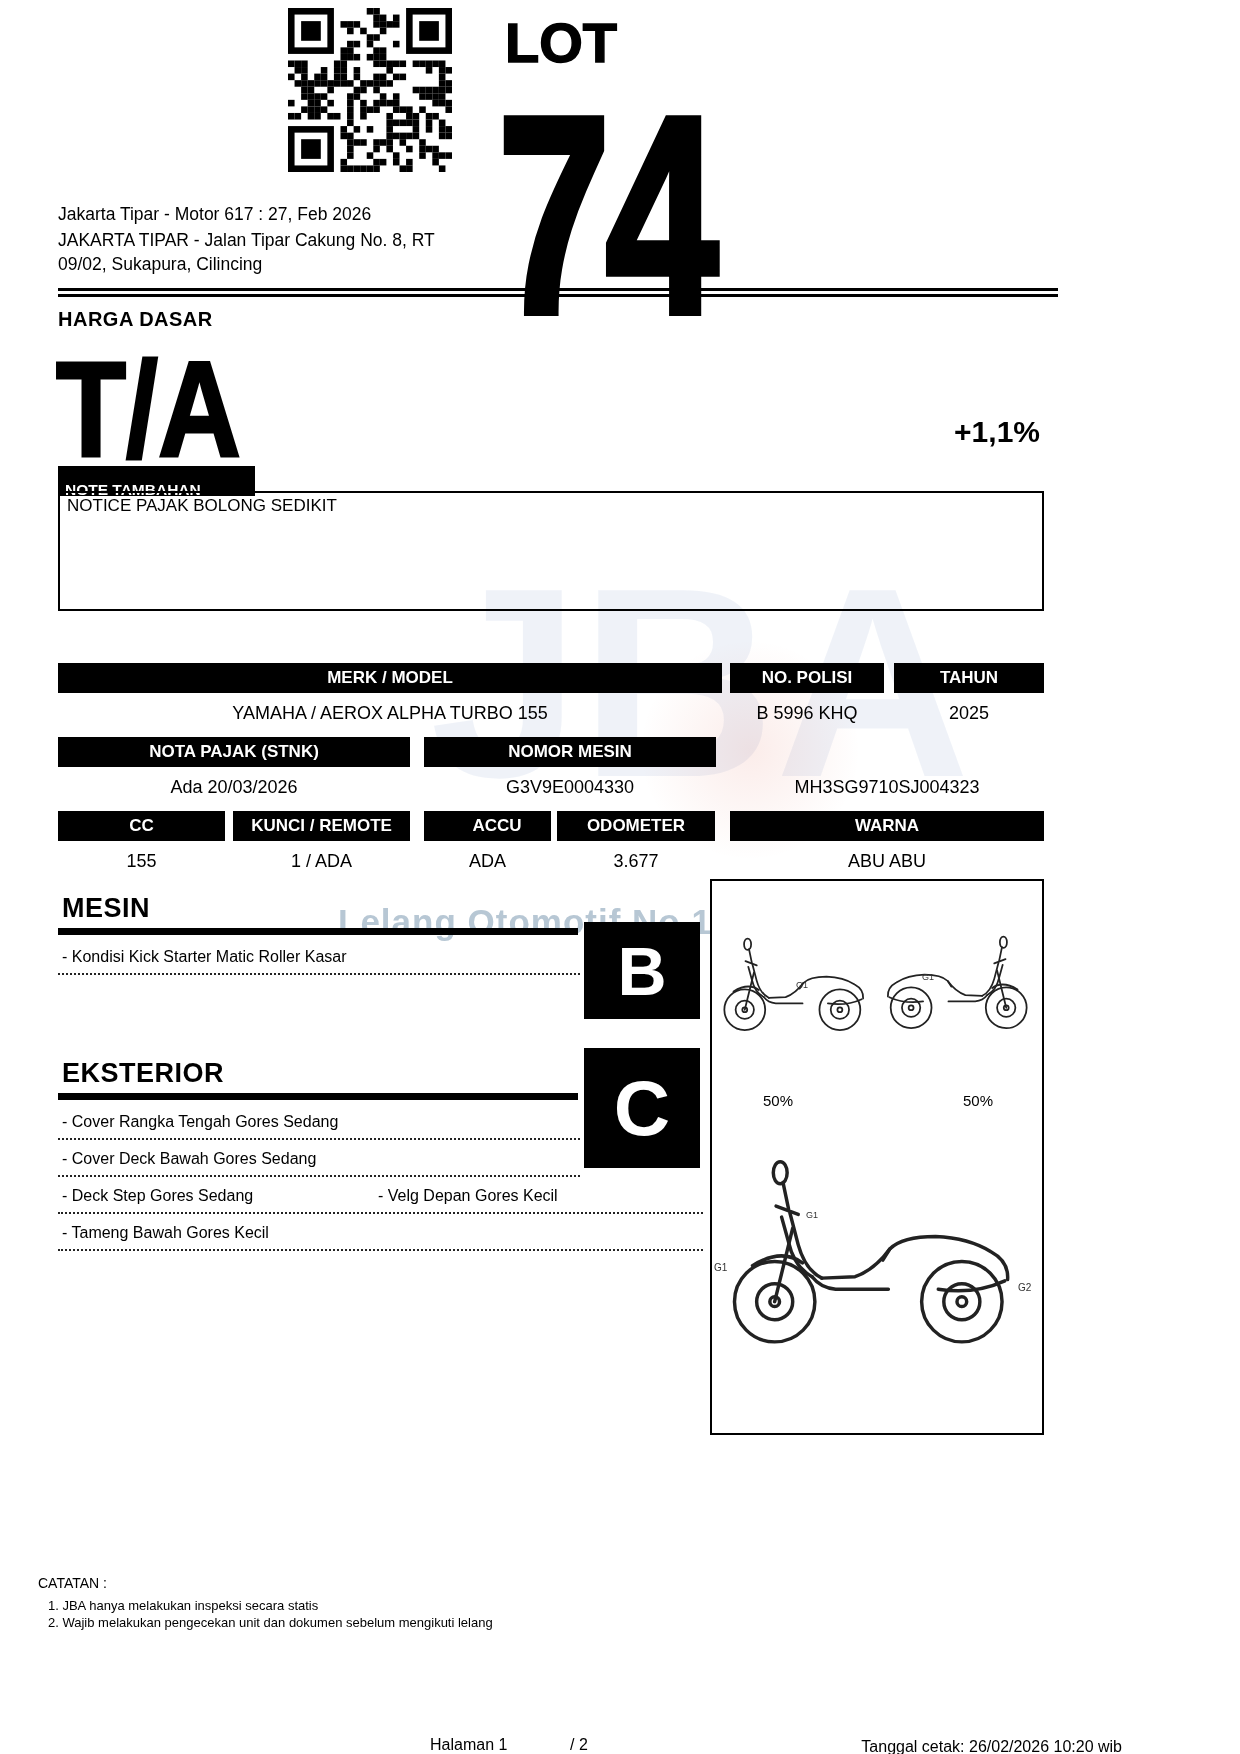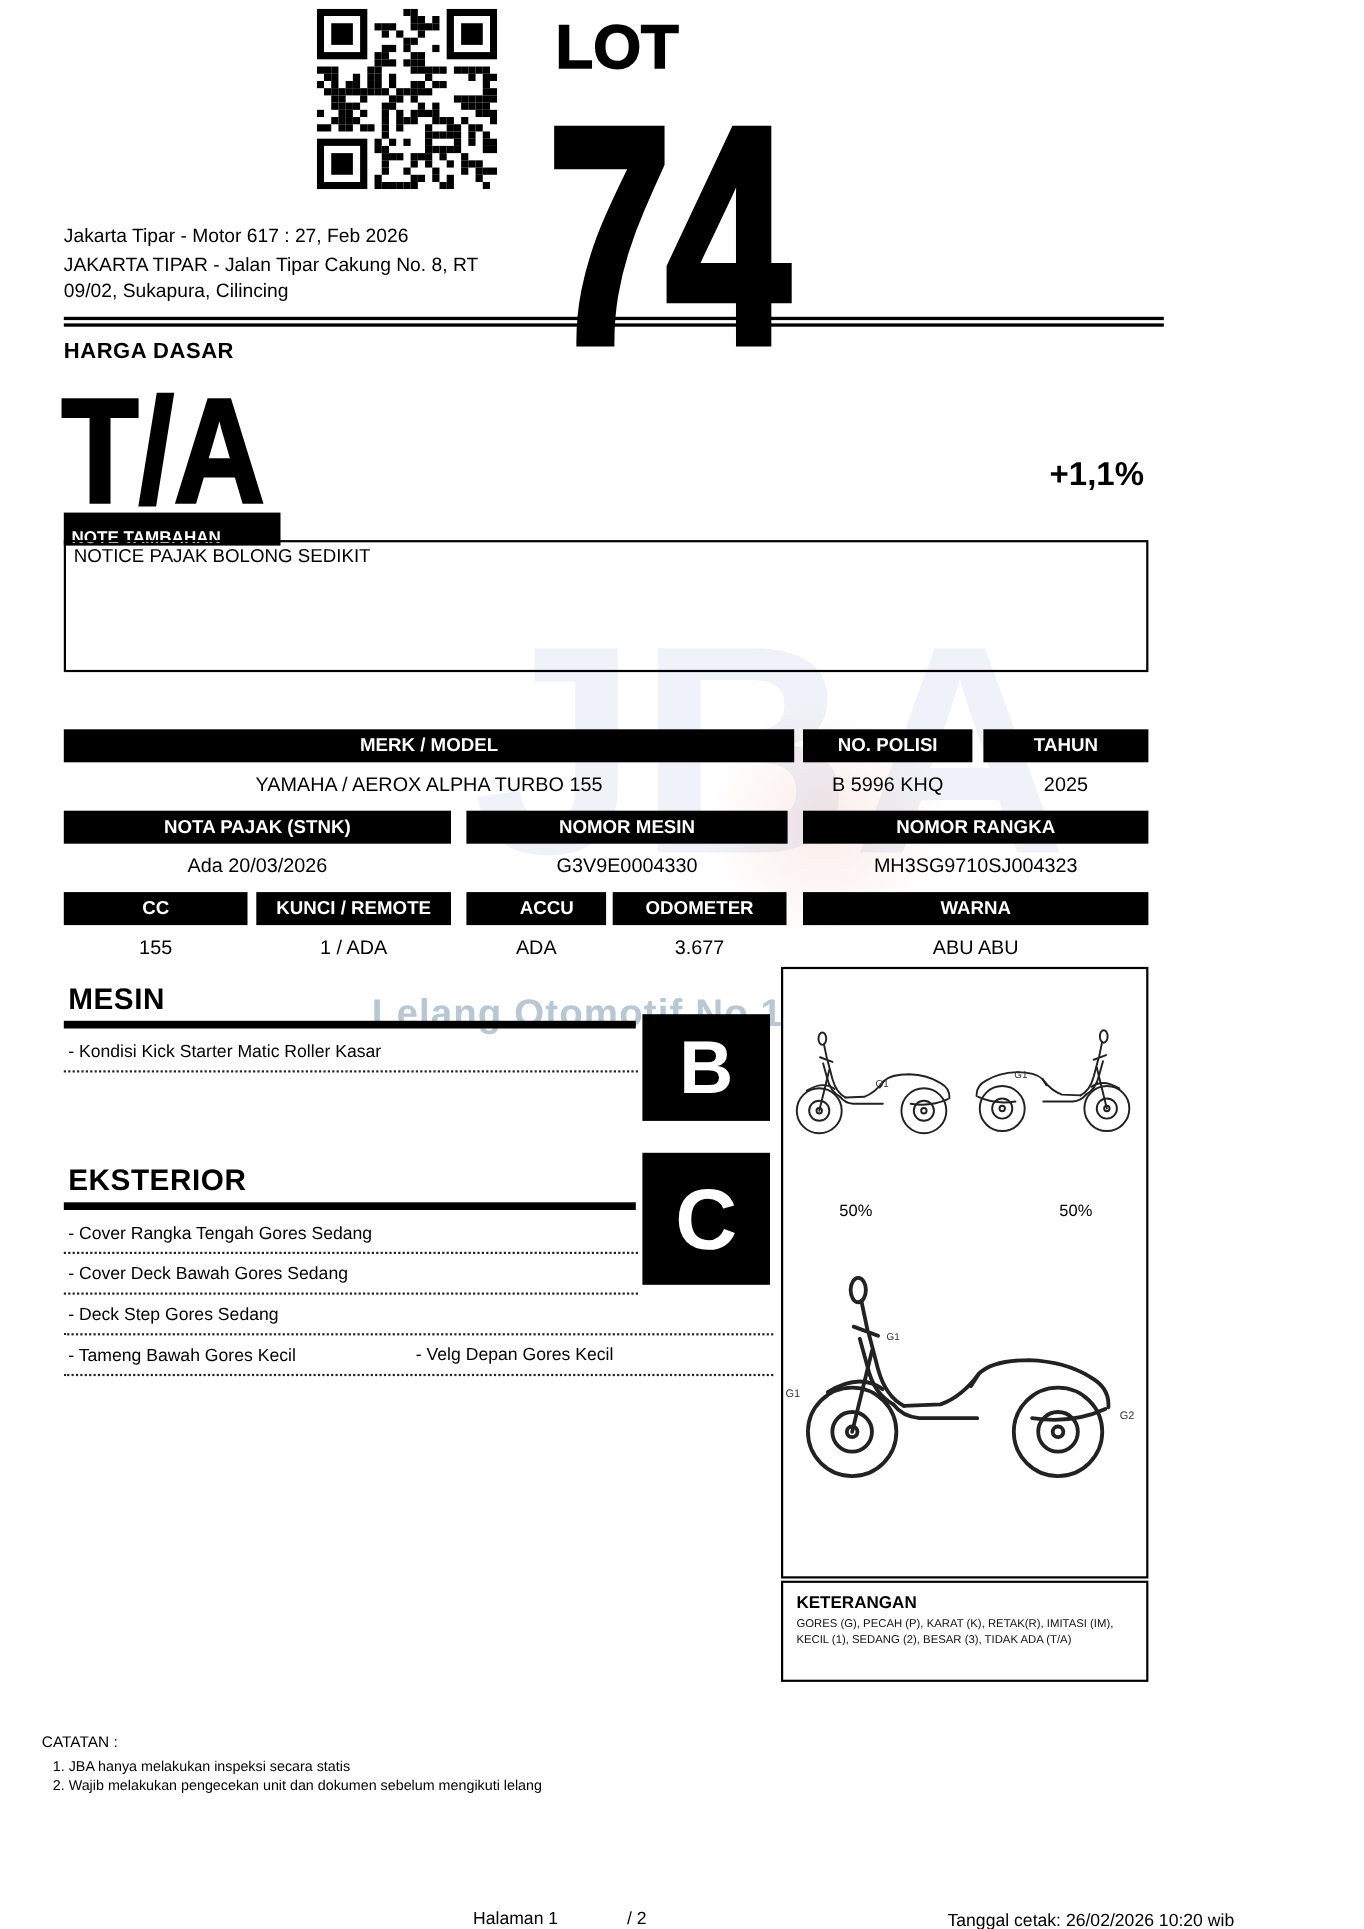--- a/index.html
+++ b/index.html
@@ -27,21 +27,21 @@
   .note-text { font-size:17px; padding:3px 7px; }
 
   .h { position:absolute; background:#000; color:#fff; font-weight:bold; font-size:17px;
     height:30px; display:flex; align-items:center; justify-content:center; }
   .v { position:absolute; font-size:18px; height:36px; display:flex; align-items:center; justify-content:center; }
 
   .sec-title { font-size:27px; font-weight:bold; letter-spacing:.5px; }
   .sec-bar { background:#000; height:7px; }
   .item { position:absolute; font-size:16px; height:37px; padding:10px 0 0 4px;
     border-bottom:2px dotted #222; }
-  .item .c2 { position:absolute; left:320px; top:10px;margin-top:36px; }
+  .item .c2 { position:absolute; left:320px; top:10px; }
 
   .grade { position:absolute; background:#000; color:#fff; font-weight:bold;
     display:flex; align-items:center; justify-content:center; }
 
   .pct { font-size:15px; text-align:center; width:60px; }
   .glabel { font-size:10px; color:#333; }
   .glabel.small { font-size:9px; }
 
   .ket-title { font-size:15.5px; font-weight:bold; padding:10px 12px 2px; }
   .ket-line { font-size:10.3px; line-height:15px; padding:0 12px; color:#111; }
@@ -333,21 +333,20 @@
 
   <div class="h" style="left:58px; top:663px; width:664px;">MERK / MODEL</div>
   <div class="h" style="left:730px; top:663px; width:154px;">NO. POLISI</div>
   <div class="h" style="left:894px; top:663px; width:150px;">TAHUN</div>
   <div class="v" style="left:58px; top:695px; width:664px;">YAMAHA / AEROX ALPHA TURBO 155</div>
   <div class="v" style="left:730px; top:695px; width:154px;">B 5996 KHQ</div>
   <div class="v" style="left:894px; top:695px; width:150px;">2025</div>
 
   <div class="h" style="left:58px; top:737px; width:352px;">NOTA PAJAK (STNK)</div>
   <div class="h" style="left:424px; top:737px; width:292px;">NOMOR MESIN</div>
-  <div class="h" style="left:730px; top:737px; width:314px;">NOMOR RANGKA</div>
   <div class="v" style="left:58px; top:769px; width:352px;">Ada 20/03/2026</div>
   <div class="v" style="left:424px; top:769px; width:292px;">G3V9E0004330</div>
   <div class="v" style="left:730px; top:769px; width:314px;">MH3SG9710SJ004323</div>
 
   <div class="h" style="left:58px; top:811px; width:167px;">CC</div>
   <div class="h" style="left:233px; top:811px; width:177px;">KUNCI / REMOTE</div>
   <div class="h" style="left:424px; top:811px; width:127px;padding-left:19px;">ACCU</div>
   <div class="h" style="left:557px; top:811px; width:158px;">ODOMETER</div>
   <div class="h" style="left:730px; top:811px; width:314px;">WARNA</div>
   <div class="v" style="left:58px; top:843px; width:167px;">155</div>
@@ -383,25 +382,20 @@
   <div class="abs glabel small" style="left:922px; top:972px;">G1</div>
   <div class="abs pct" style="left:748px; top:1092px;">50%</div>
   <div class="abs pct" style="left:948px; top:1092px;">50%</div>
   <svg class="abs lineart" style="left:722px; top:1145px;" width="305" height="208" viewBox="0 0 220 150">
     <use href="#scooter" transform="translate(220,0) scale(-1,1)"></use>
   </svg>
   <div class="abs glabel small" style="left:806px; top:1210px;">G1</div>
   <div class="abs glabel" style="left:714px; top:1262px;">G1</div>
   <div class="abs glabel" style="left:1018px; top:1282px;">G2</div>
 
-  <div class="abs box" style="left:710px; top:1437px; width:334px; height:92px;">
-    <div class="ket-title">KETERANGAN</div>
-    <div class="ket-line">GORES (G), PECAH (P), KARAT (K), RETAK(R), IMITASI (IM),</div>
-    <div class="ket-line">KECIL (1), SEDANG (2), BESAR (3), TIDAK ADA (T/A)</div>
-  </div>
 
   <div class="abs catatan-label" style="left:38px; top:1575px;">CATATAN :</div>
   <div class="abs catatan-note" style="left:48px; top:1597px;">1. JBA hanya melakukan inspeksi secara statis</div>
   <div class="abs catatan-note" style="left:48px; top:1614px;">2. Wajib melakukan pengecekan unit dan dokumen sebelum mengikuti lelang</div>
 
   <div class="abs foot" style="left:430px; top:1692px;">Halaman 1</div>
   <div class="abs foot" style="left:570px; top:1692px;">/ 2</div>
   <div class="abs foot" style="right:118px; top:1694px;">Tanggal cetak: 26/02/2026 10:20 wib</div>
 
 </div>

